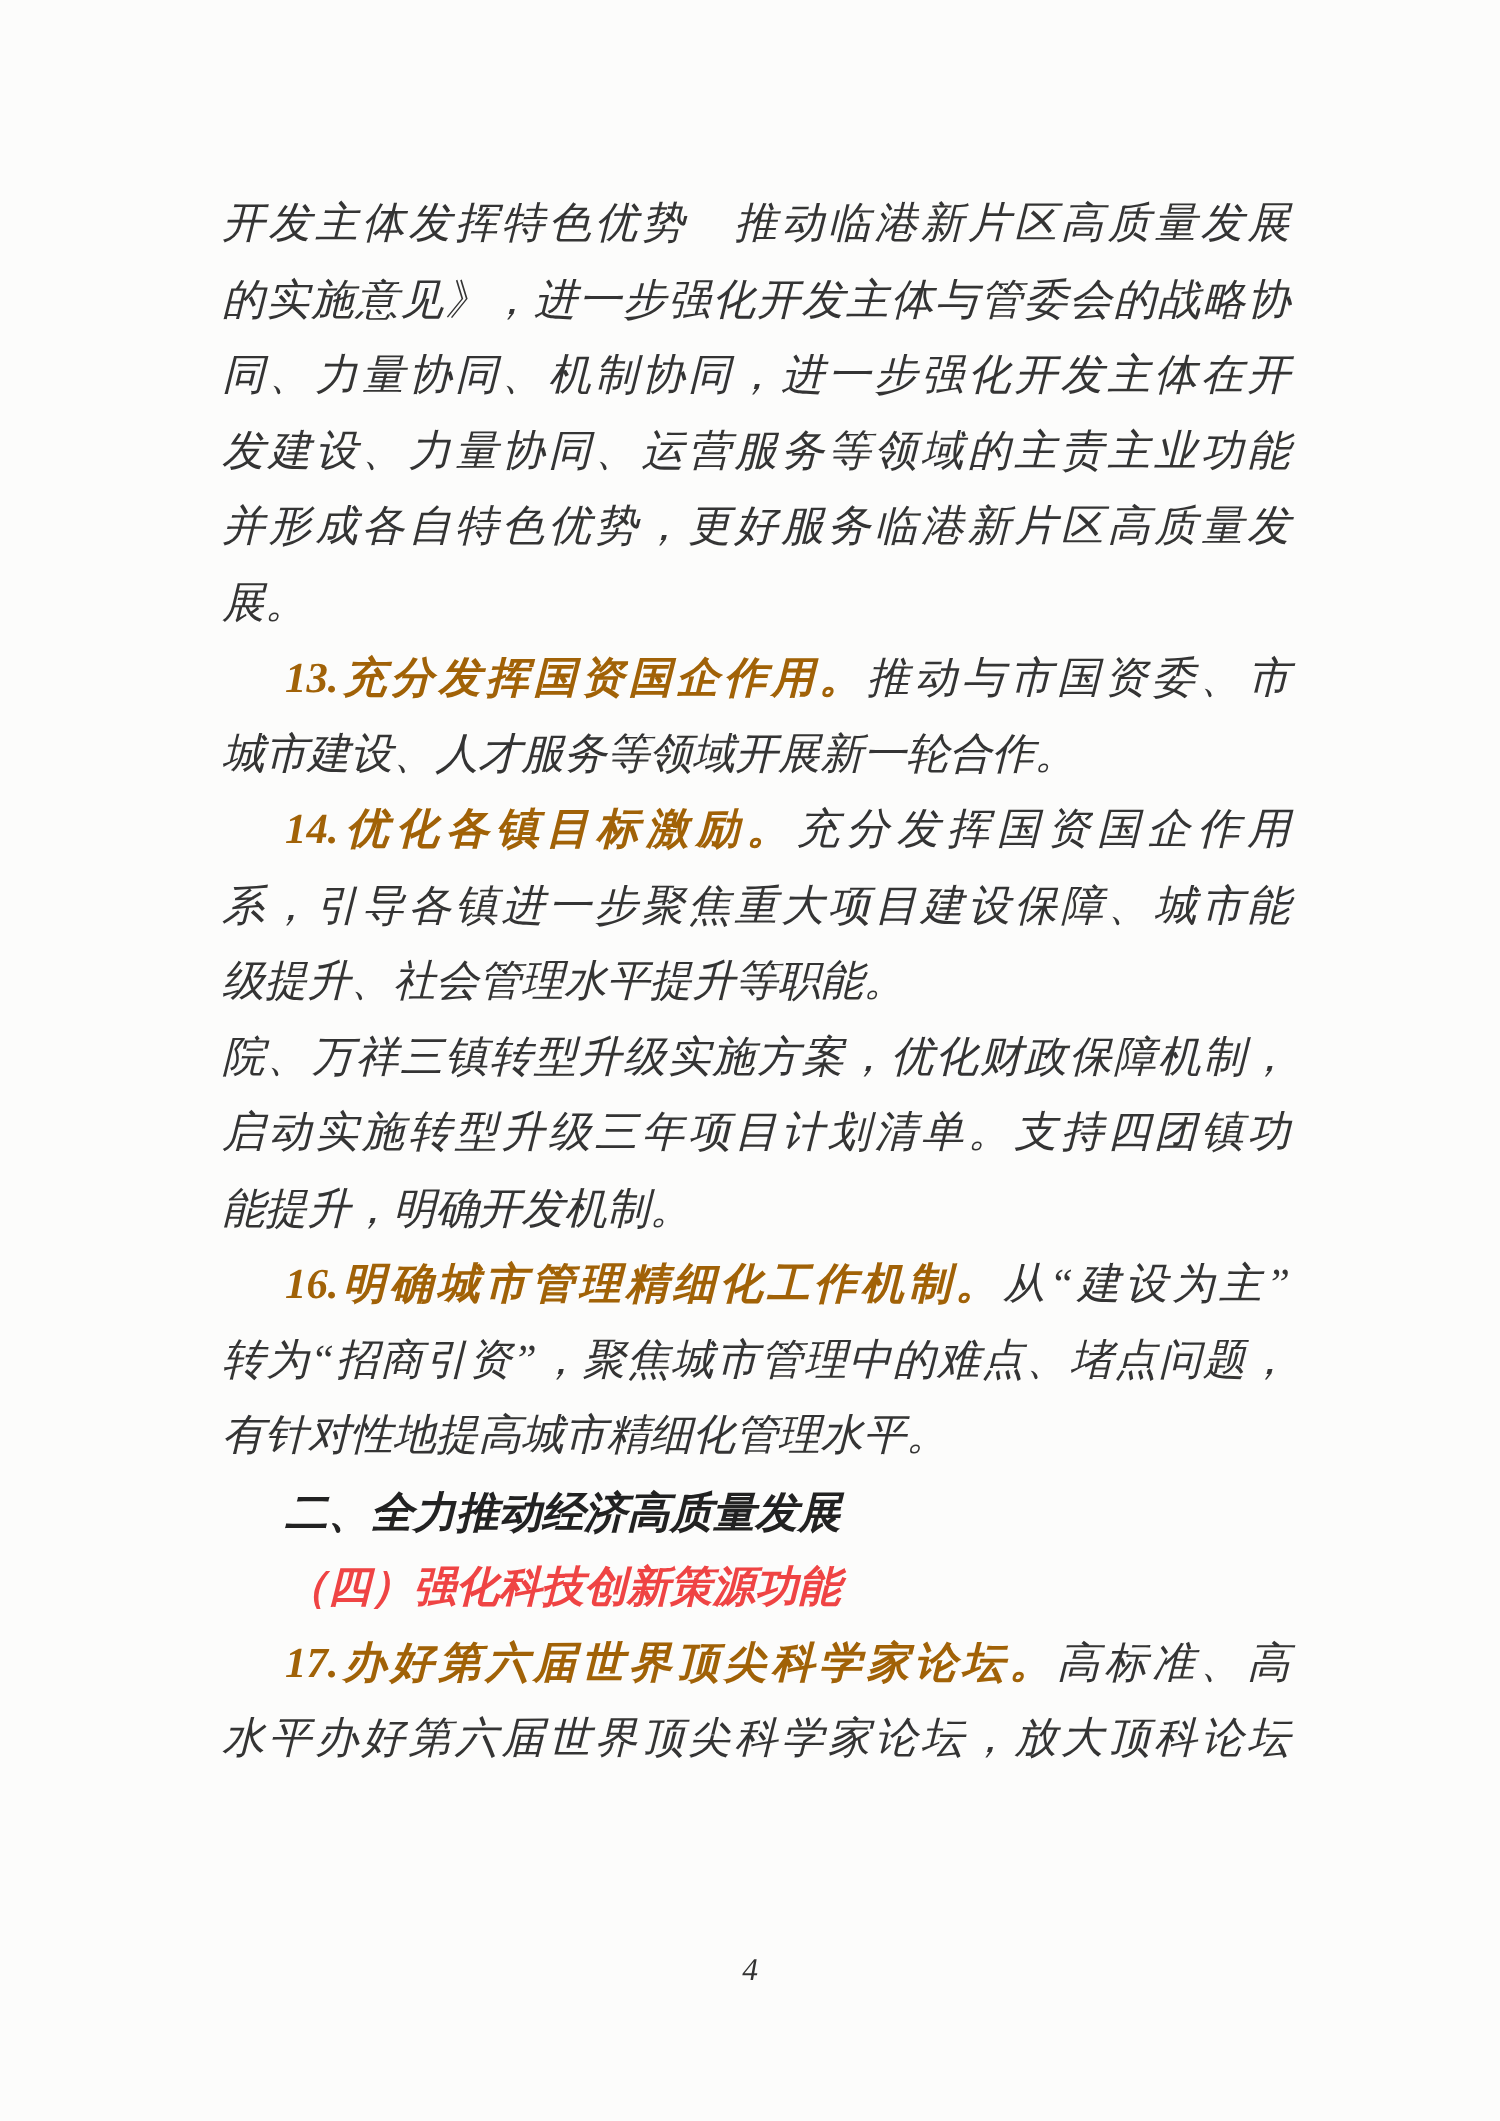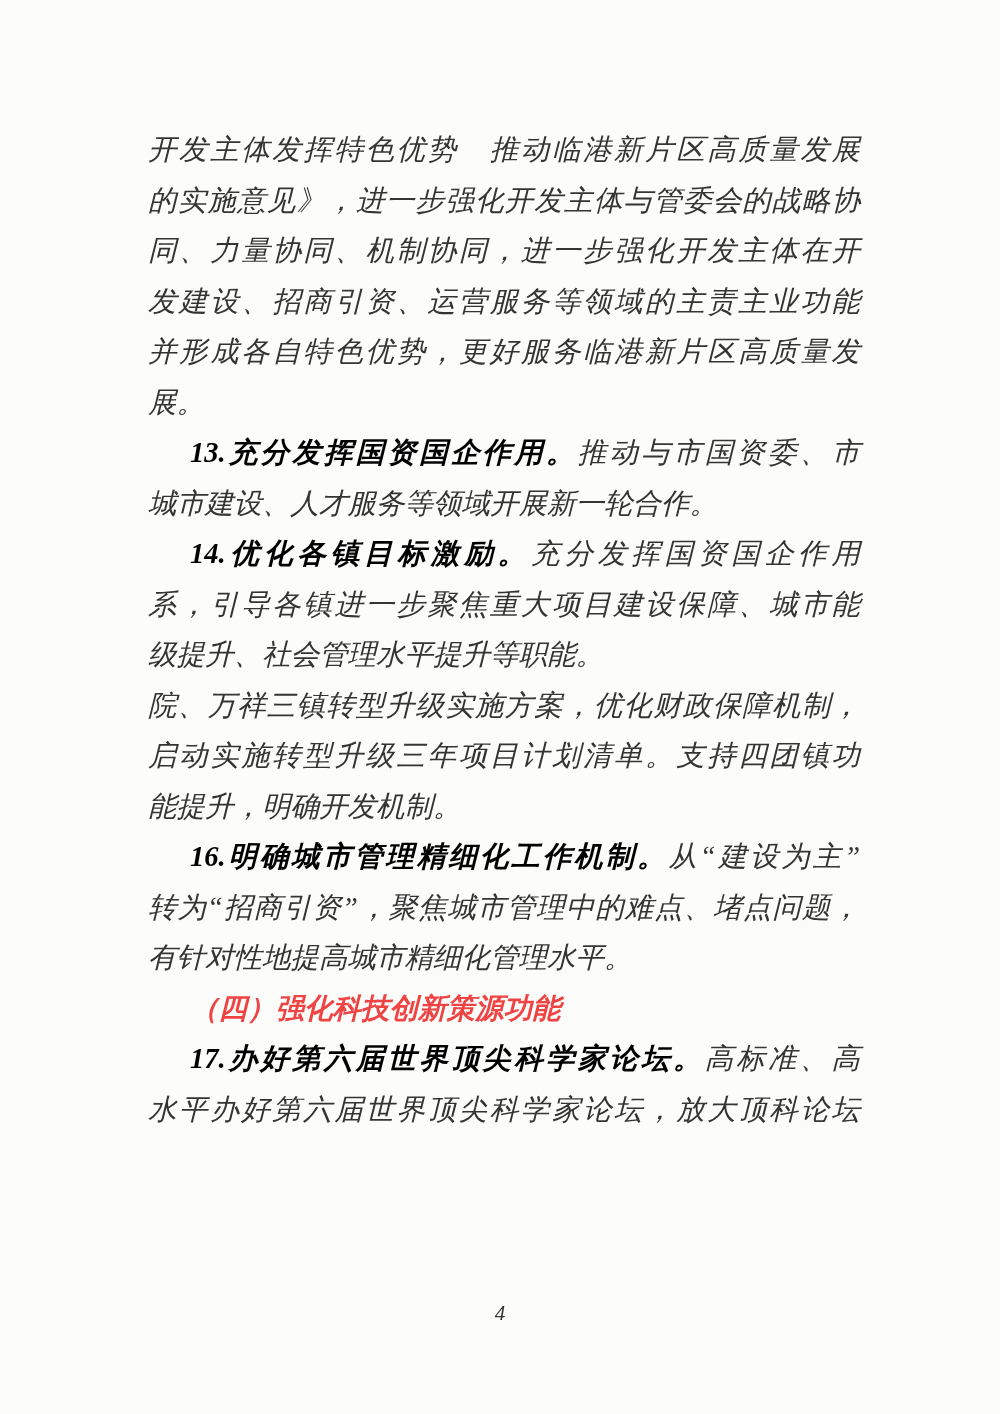--- a/index.html
+++ b/index.html
@@ -34,21 +34,21 @@
   .full {
     text-align: justify;
     text-align-last: justify;
     text-justify: inter-character;
   }
   .indent {
     padding-left: 42px;
   }
   .b {
     font-weight: bold;
-    color: #000000;
+    color: #a16207;
   }
   .hei {
     font-family: "Liberation Sans", "DejaVu Sans", sans-serif;
     font-weight: bold;
     color: #222222;
   }
   .kai {
     font-weight: bold;
     color: #ef4444;
   }
@@ -65,39 +65,40 @@
 </style>
 </head>
 <body>
 
 <div class="page">
   <div class="content">
 
     <div class="ln full"><span class="b"></span><span>开发主体发挥特色优势　推动临港新片区高质量发展</span></div>
     <div class="ln full"><span class="b"></span><span>的实施意见》，进一步强化开发主体与管委会的战略协</span></div>
     <div class="ln full"><span class="b"></span><span>同、力量协同、机制协同，进一步强化开发主体在开</span></div>
-    <div class="ln full"><span class="b"></span><span>发建设、招商引资、运营服务等领域的主责主业功能</span></div>
+    <div class="ln full"><span class="b"></span><span>发建设、力量协同、运营服务等领域的主责主业功能</span></div>
     <div class="ln full"><span class="b"></span><span>并形成各自特色优势，更好服务临港新片区高质量发</span></div>
     <div class="ln"><span class="b"></span><span>展。</span></div>
 
     <div class="ln full indent"><span class="b">13.充分发挥国资国企作用。</span><span>推动与市国资委、市</span></div>
     <div class="ln"><span class="b"></span><span>城市建设、人才服务等领域开展新一轮合作。</span></div>
 
     <div class="ln full indent"><span class="b">14.优化各镇目标激励。</span><span>充分发挥国资国企作用</span></div>
     <div class="ln full"><span class="b"></span><span>系，引导各镇进一步聚焦重大项目建设保障、城市能</span></div>
     <div class="ln"><span class="b"></span><span>级提升、社会管理水平提升等职能。</span></div>
 
     <div class="ln full"><span class="b"></span><span>院、万祥三镇转型升级实施方案，优化财政保障机制，</span></div>
     <div class="ln full"><span class="b"></span><span>启动实施转型升级三年项目计划清单。支持四团镇功</span></div>
     <div class="ln"><span class="b"></span><span>能提升，明确开发机制。</span></div>
 
     <div class="ln full indent"><span class="b">16.明确城市管理精细化工作机制。</span><span>从“建设为主”</span></div>
     <div class="ln full"><span class="b"></span><span>转为“招商引资”，聚焦城市管理中的难点、堵点问题，</span></div>
     <div class="ln"><span class="b"></span><span>有针对性地提高城市精细化管理水平。</span></div>
 
+    <div class="ln hei indent"><span>二、全力推动经济高质量发展</span></div>
     <div class="ln kai indent"><span>（四）强化科技创新策源功能</span></div>
 
     <div class="ln full indent"><span class="b">17.办好第六届世界顶尖科学家论坛。</span><span>高标准、高</span></div>
     <div class="ln full"><span class="b"></span><span>水平办好第六届世界顶尖科学家论坛，放大顶科论坛</span></div>
 
   </div>
 
   <div class="footer">4</div>
 </div>
 

